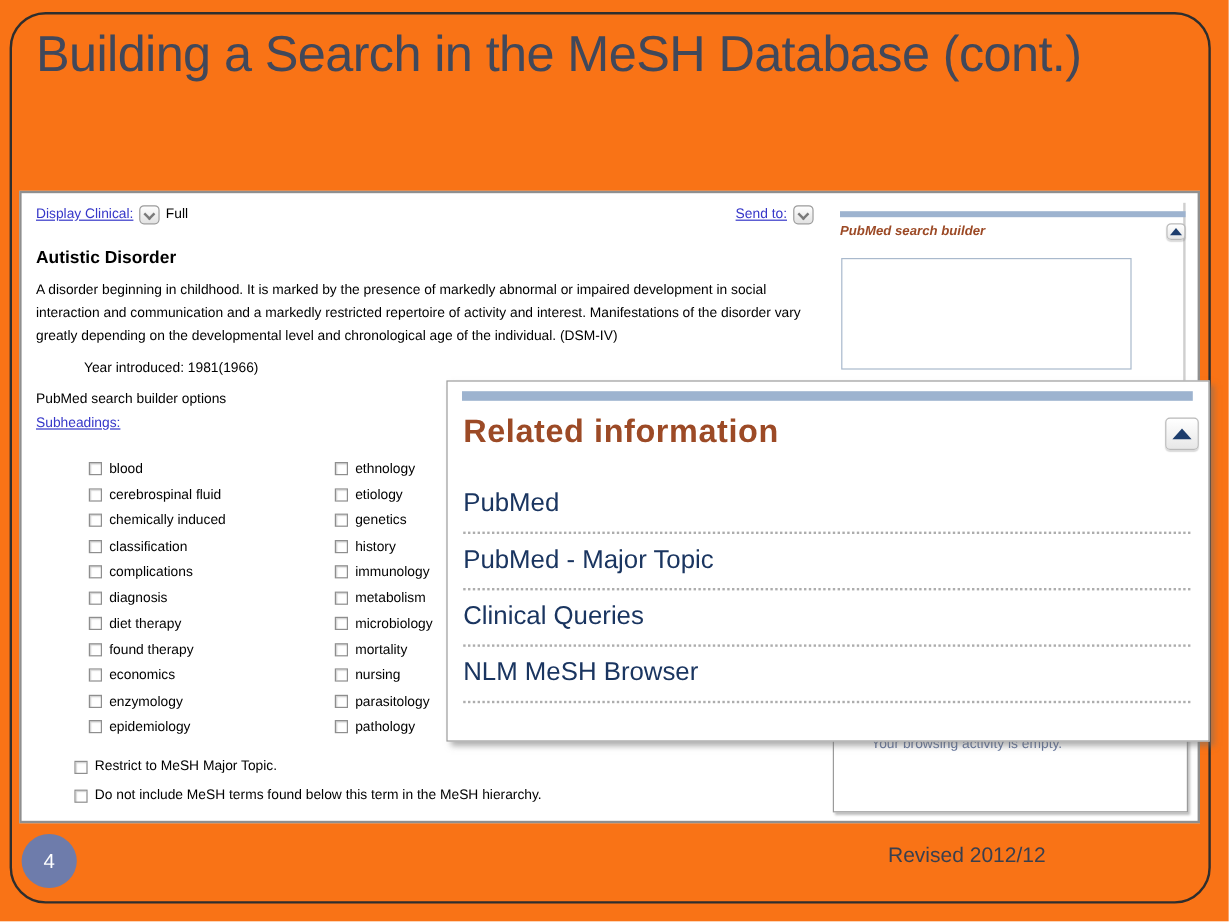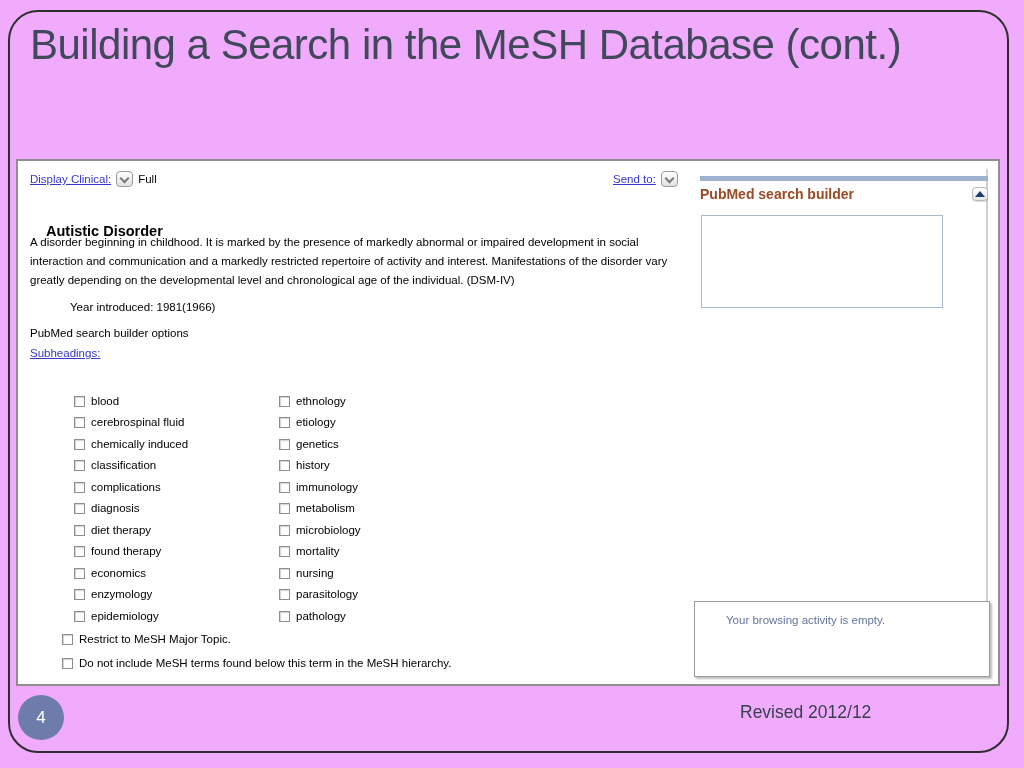--- a/index.html
+++ b/index.html
@@ -1,58 +1,58 @@
 <!DOCTYPE html>
 <html><head>
 <meta charset="utf-8">
 <style>
   html,body{margin:0;padding:0;background:#fff;width:1024px;height:768px;overflow:hidden;
     font-family:"Liberation Sans",sans-serif;}
-  .slide{position:relative;width:1024px;height:768px;background:#f0abfc;}
+  .slide{position:relative;width:1024px;height:768px;background:#f97316;}
   .slide-border{position:absolute;left:8px;top:10px;width:1001px;height:743px;
     border:2px solid #2e2e2e;border-radius:30px;box-sizing:border-box;}
   .title{position:absolute;left:30px;top:14px;width:950px;margin:0;
     font-size:42px;font-weight:400;line-height:62px;color:#41485a;letter-spacing:-0.5px;}
 
   
   .shot{position:absolute;left:16px;top:159px;width:984px;height:527px;background:#fff;
     border:2px solid #8f8f8f;box-sizing:border-box;}
   .shot *{font-family:"Liberation Sans",sans-serif;}
   .plink{color:#3637c9;text-decoration:underline;font-size:11.5px;cursor:pointer;}
   .row{position:absolute;display:flex;align-items:center;font-size:11.5px;color:#000;}
   .ds{left:12px;top:10px;}
   .st{left:595px;top:10px;}
   .dd{display:inline-block;width:15px;height:14px;border:1px solid #9a9a9a;border-radius:4px;
     background:linear-gradient(#fefefe,#e2e2e2);position:relative;margin:0 5px;flex:none;}
   .dd::after{content:'';position:absolute;left:4px;top:3px;width:5px;height:5px;
     border-right:2px solid #7a7a7a;border-bottom:2px solid #7a7a7a;transform:rotate(45deg);}
-  .rec-title{position:absolute;left:12px;top:46px;margin:16px;font-size:14.5px;font-weight:bold;color:#000;}
+  .rec-title{position:absolute;left:12px;top:46px;margin:0;font-size:14.5px;font-weight:bold;color:#000;}
   .desc{position:absolute;left:12px;top:72px;width:656px;margin:0;
     font-size:11.5px;line-height:19px;color:#000;}
   .yearline{position:absolute;left:12px;top:140px;font-size:11.5px;color:#000;margin-left:40px;}
   .builderopts{position:absolute;left:12px;top:166px;font-size:11.5px;color:#000;}
   .subh{position:absolute;left:12px;top:186px;}
   .sub-col{position:absolute;display:flex;flex-direction:column;}
   .col1{left:56px;top:224px;}
   .col2{left:261px;top:224px;}
-  .sub-row{height:21.5px;display:flex;align-items:flex-end;font-size:11.5px;color:#000;cursor:pointer;}
+  .sub-row{height:21.5px;display:flex;align-items:flex-start;font-size:11.5px;color:#000;cursor:pointer;}
   input[type=checkbox]{appearance:none;-webkit-appearance:none;width:11px;height:11px;
     border:1px solid #8e8e8e;background:#fff;box-shadow:inset 1px 1px 1px rgba(0,0,0,.18);
     margin:0 6px 0 0;flex:none;cursor:pointer;}
   .opt-row{position:absolute;display:flex;align-items:flex-end;font-size:11.5px;color:#000;cursor:pointer;padding-left:28px;}
   .r1{left:16px;top:472px;}
   .r2{left:16px;top:496px;}
 
   
   .side-edge{position:absolute;left:968px;top:8px;height:505px;width:2px;background:#cfcfcf;}
   .portlet-bar{position:absolute;background:#9db3cf;}
   .sb-bar{left:682px;top:15px;width:288px;height:5px;}
   .sb-head{position:absolute;left:682px;top:25px;width:288px;display:flex;
     align-items:center;justify-content:space-between;}
-  .portlet-title{font-size:14px;font-weight:bold;color:#9c4a26;}
+  .portlet-title{font-size:11px;font-weight:bold;color:#9c4a26;font-style:italic;}
   .collapse-btn{border:1px solid #b9b9b9;border-radius:4px;background:linear-gradient(#ffffff,#e7e7e7);
     display:flex;align-items:center;justify-content:center;padding:0;cursor:pointer;
     box-shadow:0 1px 1px rgba(0,0,0,.15);}
   .collapse-btn.small{width:16px;height:14px;}
   .collapse-btn.big{position:absolute;right:8px;top:30px;width:28px;height:27px;}
   .tri{width:0;height:0;border-left:5px solid transparent;border-right:5px solid transparent;
     border-bottom:6px solid #1d3d6d;}
   .tri.bigt{border-left-width:8px;border-right-width:8px;border-bottom-width:9px;}
   .sb-text{position:absolute;left:683px;top:54px;width:242px;height:93px;resize:none;
     border:1px solid #a9b9cc;background:#fff;box-sizing:border-box;}
@@ -215,18 +215,31 @@
           <span class="tri"></span>
         </button>
     </div>
     <textarea class="sb-text" style=""></textarea>
 
     <div class="recent-box">
       <div class="recent-empty">Your browsing activity is empty.</div>
     </div>
   </div>
 
+  <div class="overlay">
+    <div class="portlet-bar ov-bar"></div>
+    <button class="collapse-btn big">
+        <span class="tri bigt"></span>
+      </button>
+    <div class="ov-title">Related information</div>
+    <div class="ov-links">
+      <a class="ov-link">PubMed</a>
+      <a class="ov-link">PubMed - Major Topic</a>
+      <a class="ov-link">Clinical Queries</a>
+      <a class="ov-link">NLM MeSH Browser</a>
+    </div>
+  </div>
 
   <div class="page-circle">
       <span>4</span>
     </div>
   <div class="footer-right">Revised 2012/12</div>
 </div>
 
 </body></html>

